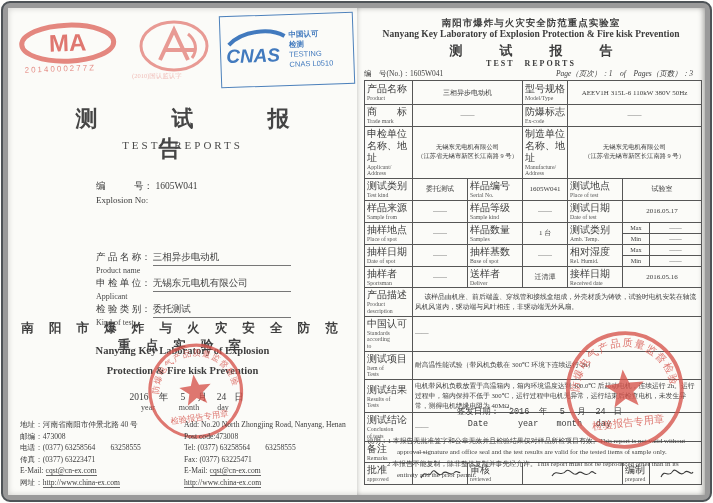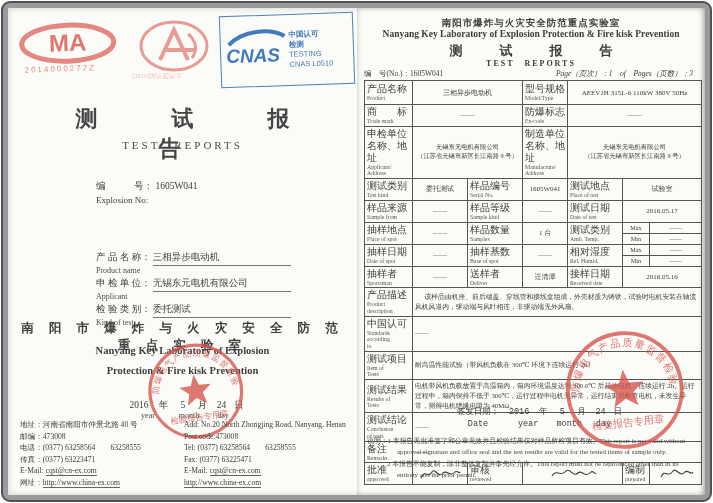--- a/index.html
+++ b/index.html
@@ -24,21 +24,21 @@
   
   .cv-title{left:0;top:96px;width:100%;text-align:center;font-size:22px;font-weight:bold;letter-spacing:26px;text-indent:26px;color:#454545;}
   .cv-title-en{left:0;top:130px;width:100%;text-align:center;font-size:11px;letter-spacing:3px;color:#4a4a4a;}
   .refblk{left:88px;top:172px;font-size:9.5px;}
   .refblk .l2{font-size:9px;margin-top:2px;}
   .frow{left:88px;width:210px;font-size:9.5px;}
   .frow .fval{display:inline-block;width:138px;border-bottom:1px solid #777;padding-bottom:1px;margin-left:2px;}
   .frow .fen{font-size:8px;margin-top:0;color:#4a4a4a;}
   .labzh{left:0;top:312px;width:100%;text-align:center;font-size:12.5px;font-weight:bold;letter-spacing:6px;color:#3f3f3f;}
   .laben{left:0;width:100%;text-align:center;font-size:10.5px;font-weight:bold;color:#3f3f3f;}
-  .dateline{font-size:9.5px;margin-top:8px;}
+  .dateline{font-size:9.5px;}
   .dateline span{display:inline-block;text-align:center;}
   .dateen{font-size:8px;color:#4a4a4a;}
   .footer{left:12px;top:411px;width:330px;font-size:7.6px;line-height:11.6px;}
   .footer .col-en{position:absolute;left:164px;top:0;width:178px;}
   .u{border-bottom:1px solid #666;}
 
   
   .seal{opacity:.78;pointer-events:none;}
 
   

